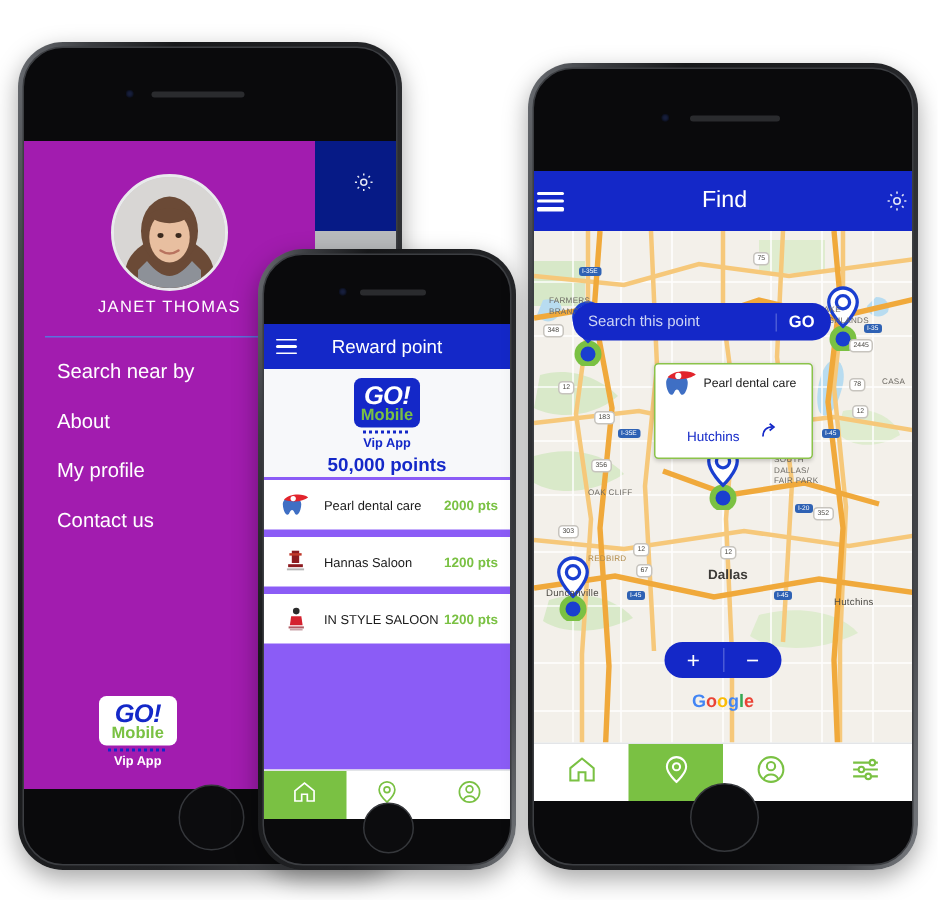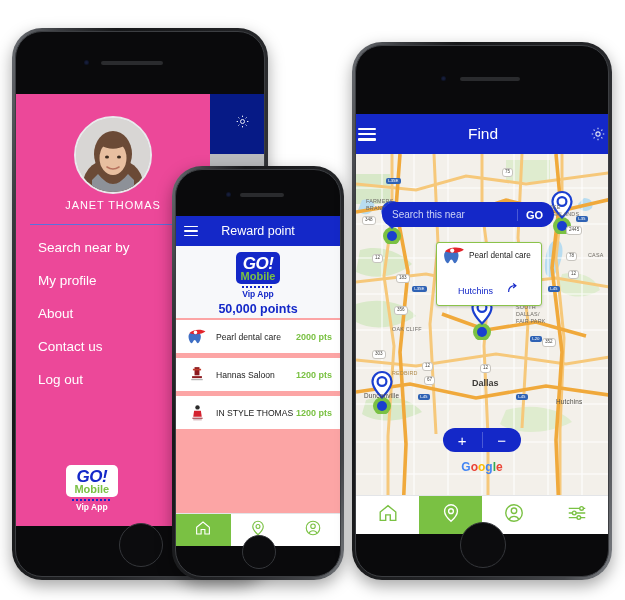--- a/index.html
+++ b/index.html
@@ -30,21 +30,21 @@
   .appbar .title{flex:1;text-align:center;color:#fff;font-weight:400;}
   .ham{display:flex;flex-direction:column;justify-content:space-between;}
   .ham i{display:block;background:#fff;border-radius:1px;}
 
   .gear{position:relative;display:inline-block;}
   .gear svg{display:block;}
 
   
   #p1{left:12px;top:28px;width:256px;height:552px;}
   #p1 .screen{top:62px;height:432px;background:#b9bbbd;}
-  #p1 .drawer{position:absolute;left:0;top:0;bottom:0;width:78.2%;background:#ec4899;}
+  #p1 .drawer{position:absolute;left:0;top:0;bottom:0;width:78.2%;background:#a21caf;}
   #p1 .topdark{position:absolute;right:0;top:0;width:21.8%;height:60px;background:#061a86;}
   #p1 .avatar{position:absolute;left:50%;top:22px;transform:translateX(-50%);
     width:74px;height:74px;border-radius:50%;overflow:hidden;border:2px solid #e9eaec;background:#cfcfcf;}
   #p1 .avatar svg{display:block;}
   #p1 .uname{position:absolute;left:0;right:0;top:105px;text-align:center;color:#fff;
     font-size:11px;letter-spacing:.9px;}
   #p1 .divider{position:absolute;left:14px;right:14px;top:130px;height:1px;background:#5a72dd;}
   #p1 .menu{position:absolute;left:22px;right:10px;top:146px;}
   #p1 .menu div{color:#fff;font-size:13.5px;margin-bottom:18px;white-space:nowrap;}
   #p1 .menu .logout{margin-top:8px;}
@@ -61,21 +61,21 @@
   .golog.onblue .box{background:#fff;}
   .golog.onblue .go{color:#1428c8;}
   .golog.onblue .vip{color:#fff;}
   .golog.onwhite .box{background:#1428c8;}
   .golog.onwhite .go{color:#fff;}
   .golog.onwhite .dash{background:repeating-linear-gradient(to right,#1428c8 0 2px,transparent 2px 4px);}
   .golog.onwhite .vip{color:#1428c8;}
 
   
   #p2{left:172px;top:166px;width:172px;height:414px;}
-  #p2 .screen{top:46px;height:330px;background:#fca5a5;}
+  #p2 .screen{top:46px;height:330px;background:#8b5cf6;}
   #p2 .appbar{height:30px;padding:0 8px;}
   #p2 .appbar .title{font-size:12.5px;}
   #p2 .hero{position:absolute;left:0;right:0;top:30px;height:72px;background:#f7f8fa;
     display:flex;flex-direction:column;align-items:center;padding-top:6px;box-sizing:border-box;}
   #p2 .points{color:#1428c8;font-weight:bold;font-size:12.5px;margin-top:3px;}
   #p2 .list{position:absolute;left:0;right:0;top:104px;bottom:32px;}
   #p2 .row{height:33px;background:#fff;margin-bottom:5px;display:flex;align-items:center;padding:0 6px;box-sizing:border-box;}
   #p2 .row .ic{width:30px;display:flex;align-items:center;justify-content:center;}
   #p2 .row .nm{flex:1;font-size:8.6px;color:#1b1b1b;padding-left:4px;}
   #p2 .row .pt{font-size:9px;color:#7ac143;font-weight:bold;padding-right:2px;}
@@ -144,24 +144,23 @@
               <ellipse cx="43" cy="39" rx="2" ry="1.6" fill="#3b2a1e"></ellipse>
               <path d="M31 49q6 4 12 0" stroke="#b8735f" stroke-width="1.6" fill="none" stroke-linecap="round"></path>
               <path d="M22 56q8 10 15 10t15-10l6 6v12H16V62z" fill="#8d9198"></path>
             </svg>
           </div>
           <div class="uname">JANET THOMAS</div>
           <div class="divider"></div>
 
           <div class="menu">
             <div>Search near by</div>
+            <div>About</div>
             <div>My profile</div>
-            <div>About</div>
             <div>Contact us</div>
-            <div class="logout">Log out</div>
           </div>
 
           <div class="logo-wrap">
             <div class="golog onblue">
               <div class="box">
                 <span class="go">GO!</span>
                 <span class="mo">Mobile</span>
               </div>
               <div class="dash"></div>
               <div class="vip">Vip App</div>
@@ -228,21 +227,21 @@
           </div>
           <div class="row">
             <div class="ic">
               <svg width="17" height="17" viewBox="0 0 20 20">
                 <circle cx="10" cy="4" r="2.6" fill="#2b2b2b"></circle>
                 <path d="M6 8h8l1 7H5z" fill="#d4222f"></path>
                 <rect x="4" y="16" width="12" height="1.6" fill="#b05a63"></rect>
                 <rect x="5" y="18" width="10" height="1.2" fill="#c9a3a8"></rect>
               </svg>
             </div>
-            <div class="nm">IN STYLE THOMAS</div>
+            <div class="nm">IN STYLE SALOON</div>
             <div class="pt">1200 pts</div>
           </div>
         </div>
 
         <div class="navbar" style="height:32px;">
           <div class="nv active">
             <span>
               <svg width="18" height="18" viewBox="0 0 24 24" fill="none" stroke="#ffffff" stroke-width="1.5">
                 <path d="M3.5 11L12 4l8.5 7v9h-6v-6h-5v6h-6z"></path>
               </svg>
@@ -415,21 +414,21 @@
             <div class="dir">Hutchins</div>
             <span class="arrow">
               <svg width="13" height="12" viewBox="0 0 16 14" fill="none" stroke="#1428c8" stroke-width="1.4">
                 <path d="M2 12c0-5 3-8 8-8"></path>
                 <path d="M7.5 1.5L11 4.2 7.5 7"></path>
               </svg>
             </span>
           </div>
 
           <div class="searchbar">
-            <div class="ph">Search this near</div>
+            <div class="ph">Search this point</div>
             <div class="go">GO</div>
           </div>
 
           <div class="zoomctl">
             <span>+</span>
             <div class="sep"></div>
             <span>−</span>
           </div>
 
           <div class="gwm">

